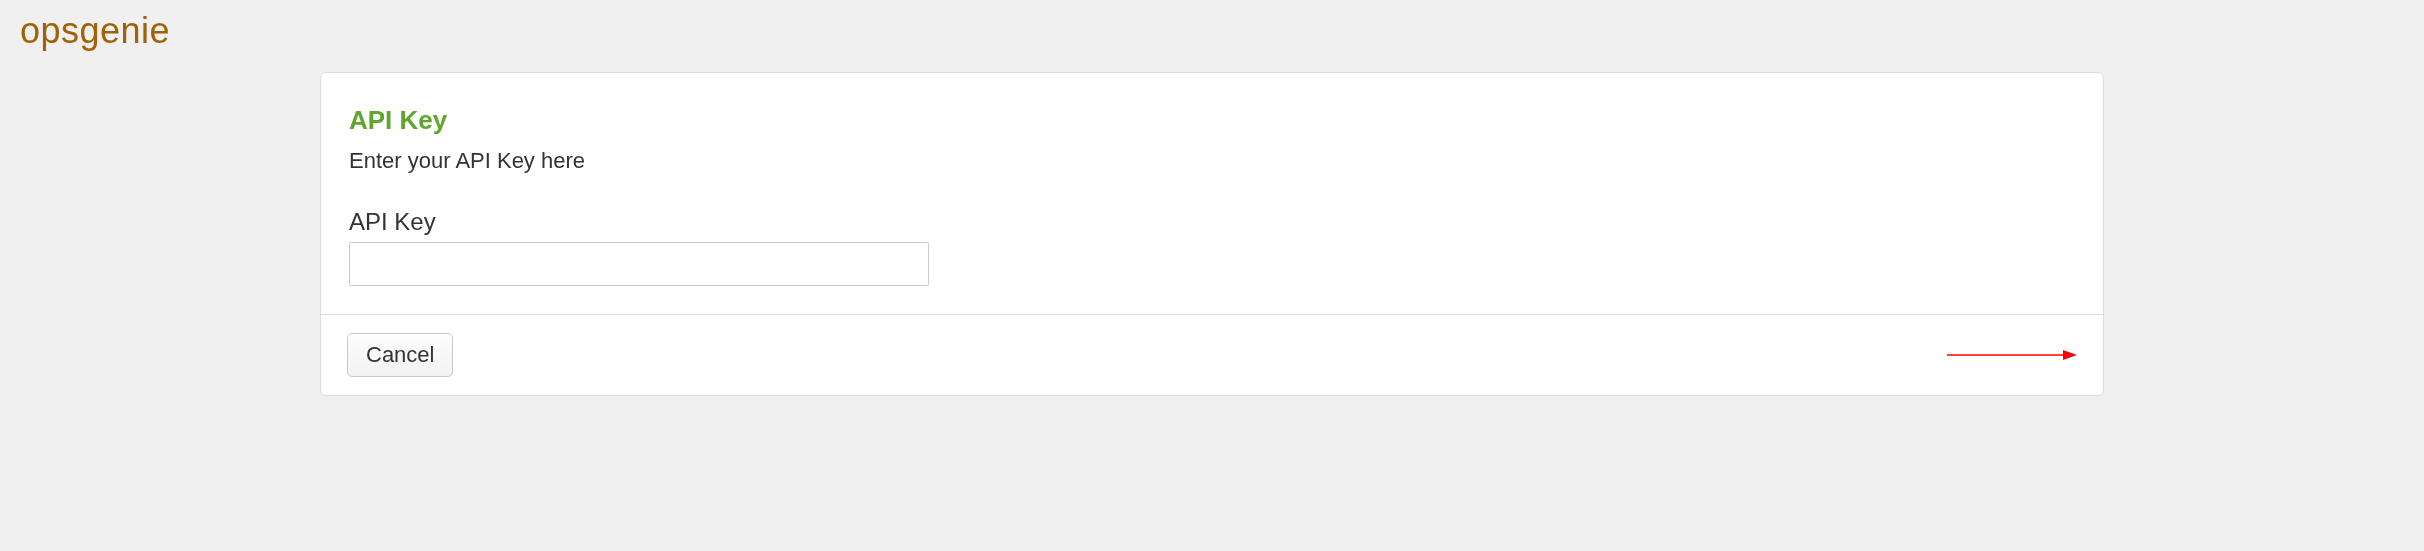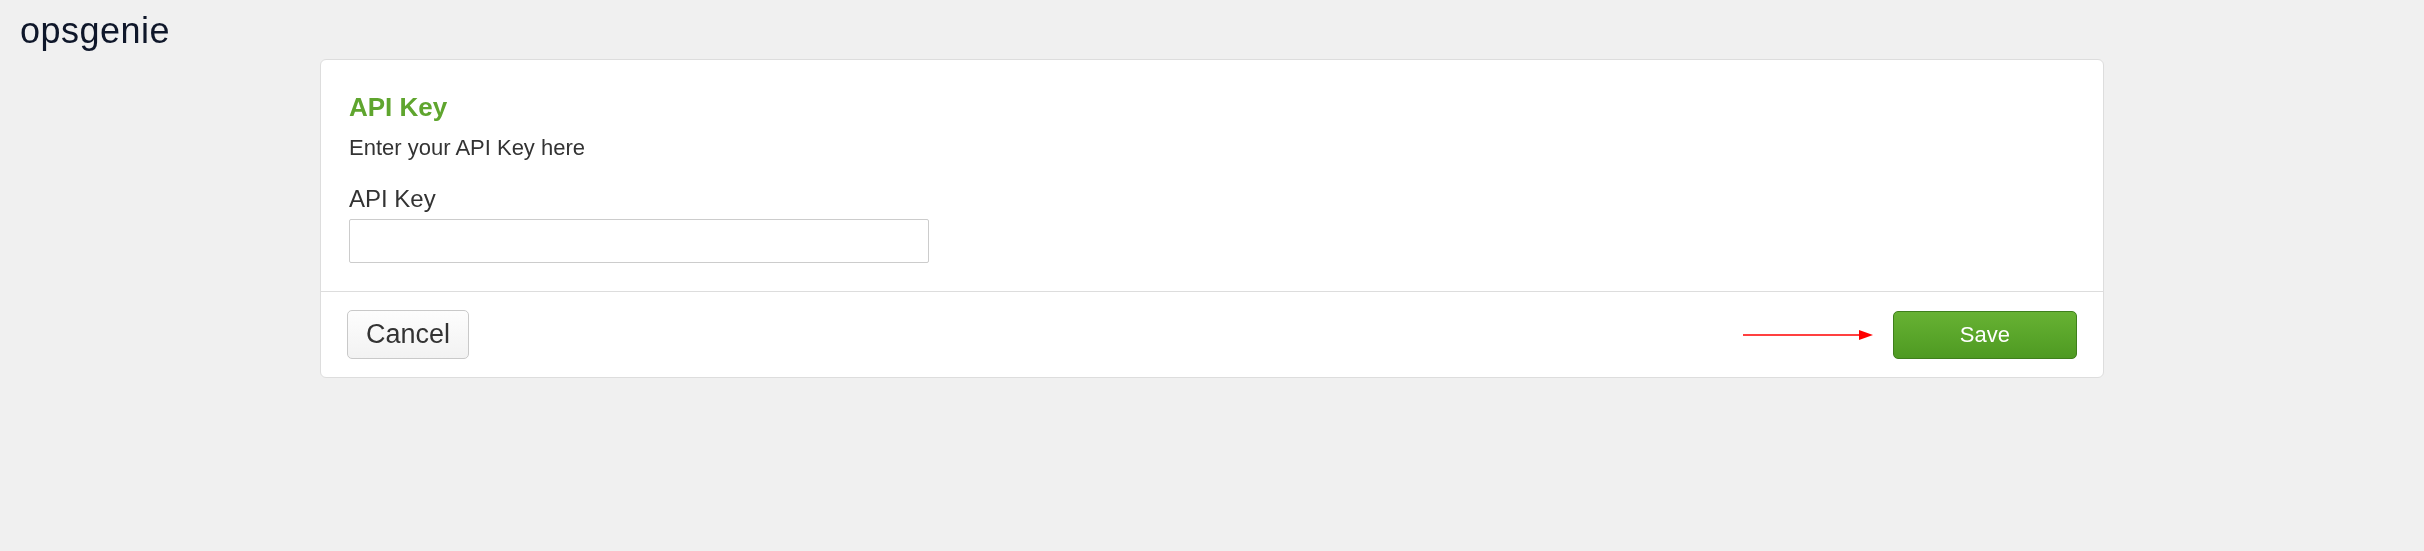--- a/index.html
+++ b/index.html
@@ -10,22 +10,22 @@
     body {
       font-family: -apple-system, BlinkMacSystemFont, "Segoe UI", Helvetica, Arial, sans-serif;
       background: #f0f0f0;
       width: 2424px;
       height: 551px;
       overflow: hidden;
     }
     .page-title {
       font-size: 36px;
       font-weight: 300;
-      color: #0f172a;
-      padding: 10px 20px 7px 20px;
+      color: #a16207;
+      padding: 10px 20px 20px 20px;
       letter-spacing: 0.5px;
     }
     .card {
       background: #fff;
       border: 1px solid #ddd;
       margin: 0 320px 0 320px;
       border-radius: 6px;
     }
     .card-body {
       padding: 32px 28px 28px 28px;
@@ -33,21 +33,21 @@
     .section-title {
       color: #5fa52e;
       font-size: 26px;
       font-weight: 700;
       margin-bottom: 12px;
     }
     .section-description {
       color: #333;
       font-size: 22px;
       font-weight: 400;
-      margin-bottom: 24px;
+      margin-bottom: 34px;
     }
     .field-label {
       color: #333;
       font-size: 24px;
       font-weight: 400;
       margin-bottom: 6px;
     }
     .api-key-input {
       width: 580px;
       height: 44px;
@@ -63,21 +63,21 @@
       padding: 18px 26px;
       display: flex;
       align-items: center;
       justify-content: space-between;
     }
     .cancel-button {
       background: linear-gradient(#fdfdfd, #f2f2f2);
       border: 1px solid #c9c9c9;
       border-radius: 5px;
       padding: 8px 18px;
-      font-size: 27px;
+      font-size: 22px;
       color: #333;
       cursor: pointer;
     }
     .save-button {
       background: linear-gradient(#67b233, #4e9a22);
       border: 1px solid #3f7f1c;
       border-radius: 5px;
       padding: 10px 66px;
       font-size: 22px;
       color: #fff;
@@ -112,16 +112,15 @@
   </div>
   <div class="card-footer">
     <button class="cancel-button">Cancel</button>
     <div class="footer-right">
       <div class="annotation-arrow">
         <svg viewBox="0 0 130 20">
           <line x1="0" y1="10" x2="118" y2="10" stroke="#ff0000" stroke-width="1.5"></line>
           <polygon points="130,10 116,5 116,15" fill="#ff0000"></polygon>
         </svg>
       </div>
-      <button class="save-button">Save</button>
     </div>
   </div>
 </div>
 
 </body></html>

